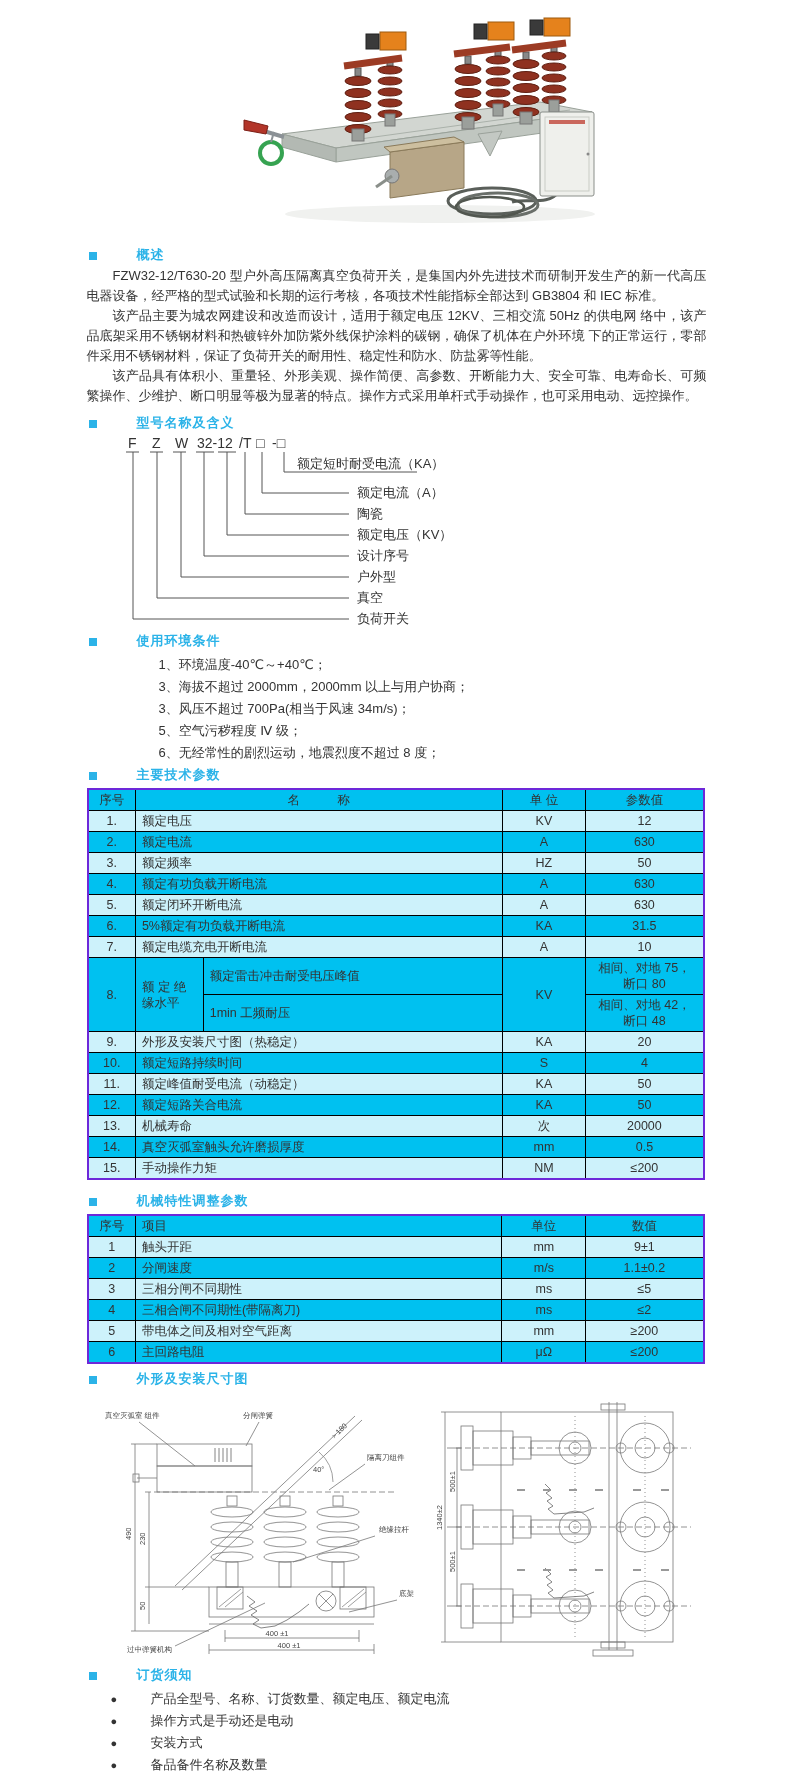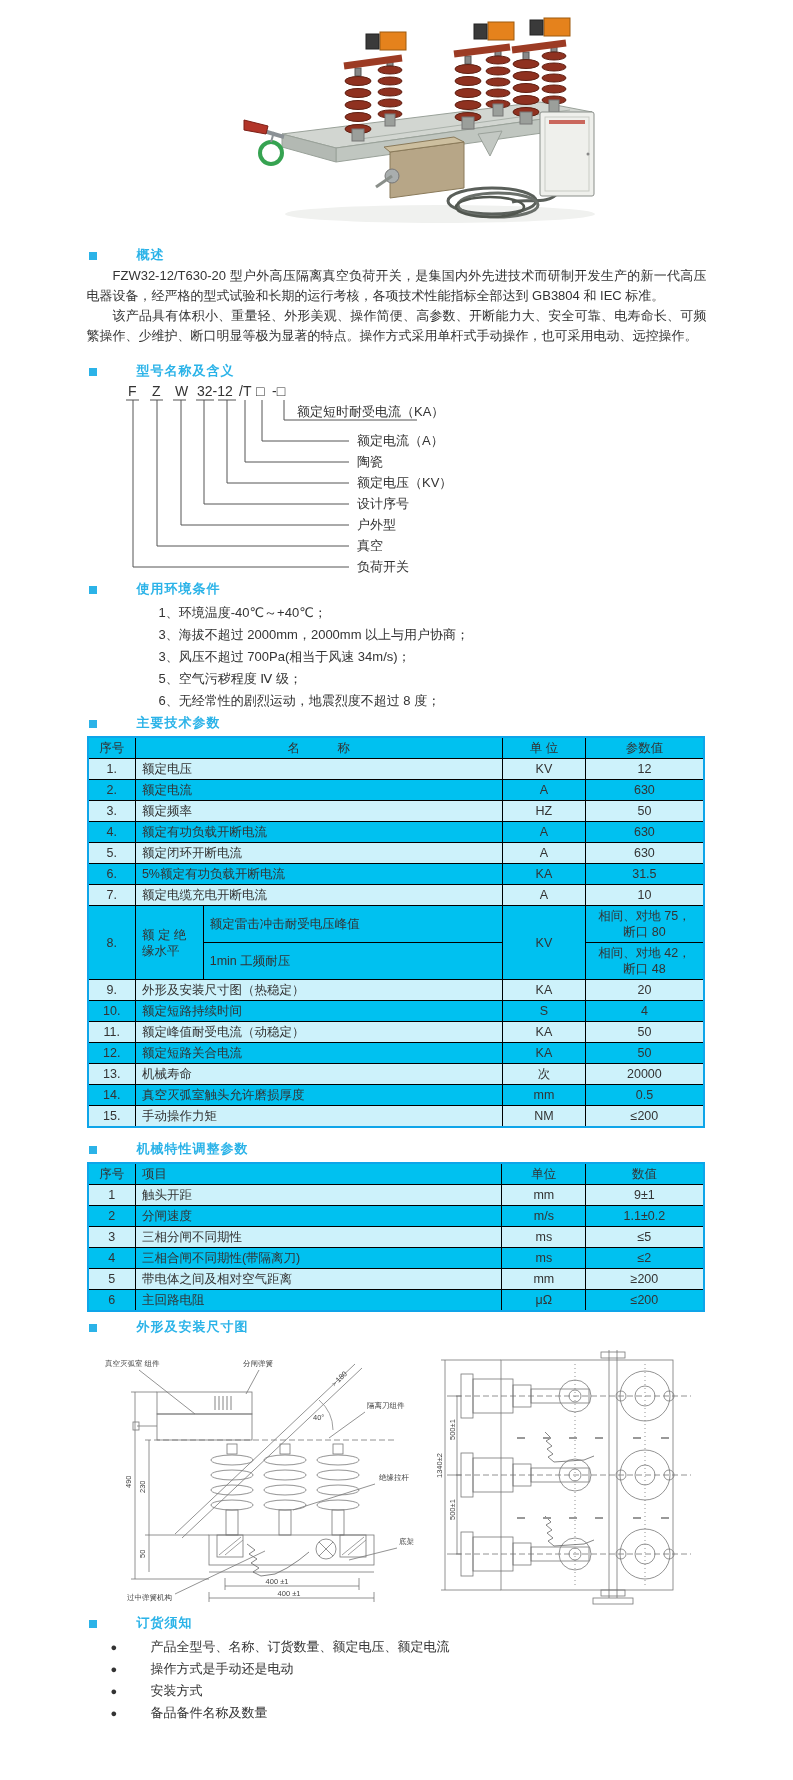--- a/index.html
+++ b/index.html
@@ -17,21 +17,21 @@
   
   .para{margin:0 0;font-size:13px;line-height:20px;text-indent:2em;text-align:justify;}
   
   .model-svg{display:block;margin:2px 0 0 0;}
   .model-svg text{fill:#333;}
   .code-t{font-size:14px;}
   .lbl-t{font-size:13px;}
   
   .env-list{list-style:none;margin:4px 0 2px 0;padding:0 0 0 72px;font-size:13px;line-height:22px;}
   
-  table.tbl{border-collapse:collapse;width:618px;margin:4px 0 0 0;border:2px solid #0ea5e9;}
+  table.tbl{border-collapse:collapse;width:618px;margin:4px 0 0 0;border:2px solid #6d28d9;}
   table.tbl td,table.tbl th{border:1px solid #000;font-size:12.5px;line-height:16px;padding:2px 6px;font-weight:normal;}
   table.tbl .hd{background:#00c1f0;font-weight:bold;}
   tr.rl{background:#cdf2fb;}
   tr.rb{background:#00c1f0;}
   td.c{text-align:center;}
   td.l{text-align:left;}
   
   .draw-row{display:flex;justify-content:space-between;align-items:flex-end;margin:12px 0 0 10px;width:606px;}
   .tech text{fill:#444;font-size:7.5px;}
   .tech .dim{font-size:7.5px;}
@@ -138,23 +138,24 @@
   </svg>
 </div>
 
 <div class="col">
 
   <div class="sec-h">
     <span class="sq"></span>
     <span class="t">概述</span>
   </div>
   <p class="para">FZW32-12/T630-20 型户外高压隔离真空负荷开关，是集国内外先进技术而研制开发生产的新一代高压电器设备，经严格的型式试验和长期的运行考核，各项技术性能指标全部达到 GB3804 和 IEC 标准。</p>
+  <p class="para">该产品主要为城农网建设和改造而设计，适用于额定电压 12KV、三相交流 50Hz 的供电网 络中，该产品底架采用不锈钢材料和热镀锌外加防紫外线保护涂料的碳钢，确保了机体在户外环境 下的正常运行，零部件采用不锈钢材料，保证了负荷开关的耐用性、稳定性和防水、防盐雾等性能。</p>
   <p class="para">该产品具有体积小、重量轻、外形美观、操作简便、高参数、开断能力大、安全可靠、电寿命长、可频繁操作、少维护、断口明显等极为显著的特点。操作方式采用单杆式手动操作，也可采用电动、远控操作。</p>
 
-  <div class="sec-h" style="margin-top:16px">
+  <div class="sec-h" style="margin-top:8px">
     <span class="sq"></span>
     <span class="t">型号名称及含义</span>
   </div>
   <svg class="model-svg" width="620" height="196" viewBox="0 0 620 196">
     <g class="code-t">
       <text x="41" y="14">F</text>
       <text x="65" y="14">Z</text>
       <text x="88" y="14">W</text>
       <text x="110" y="14">32-12</text>
       <text x="152" y="14">/T</text>

